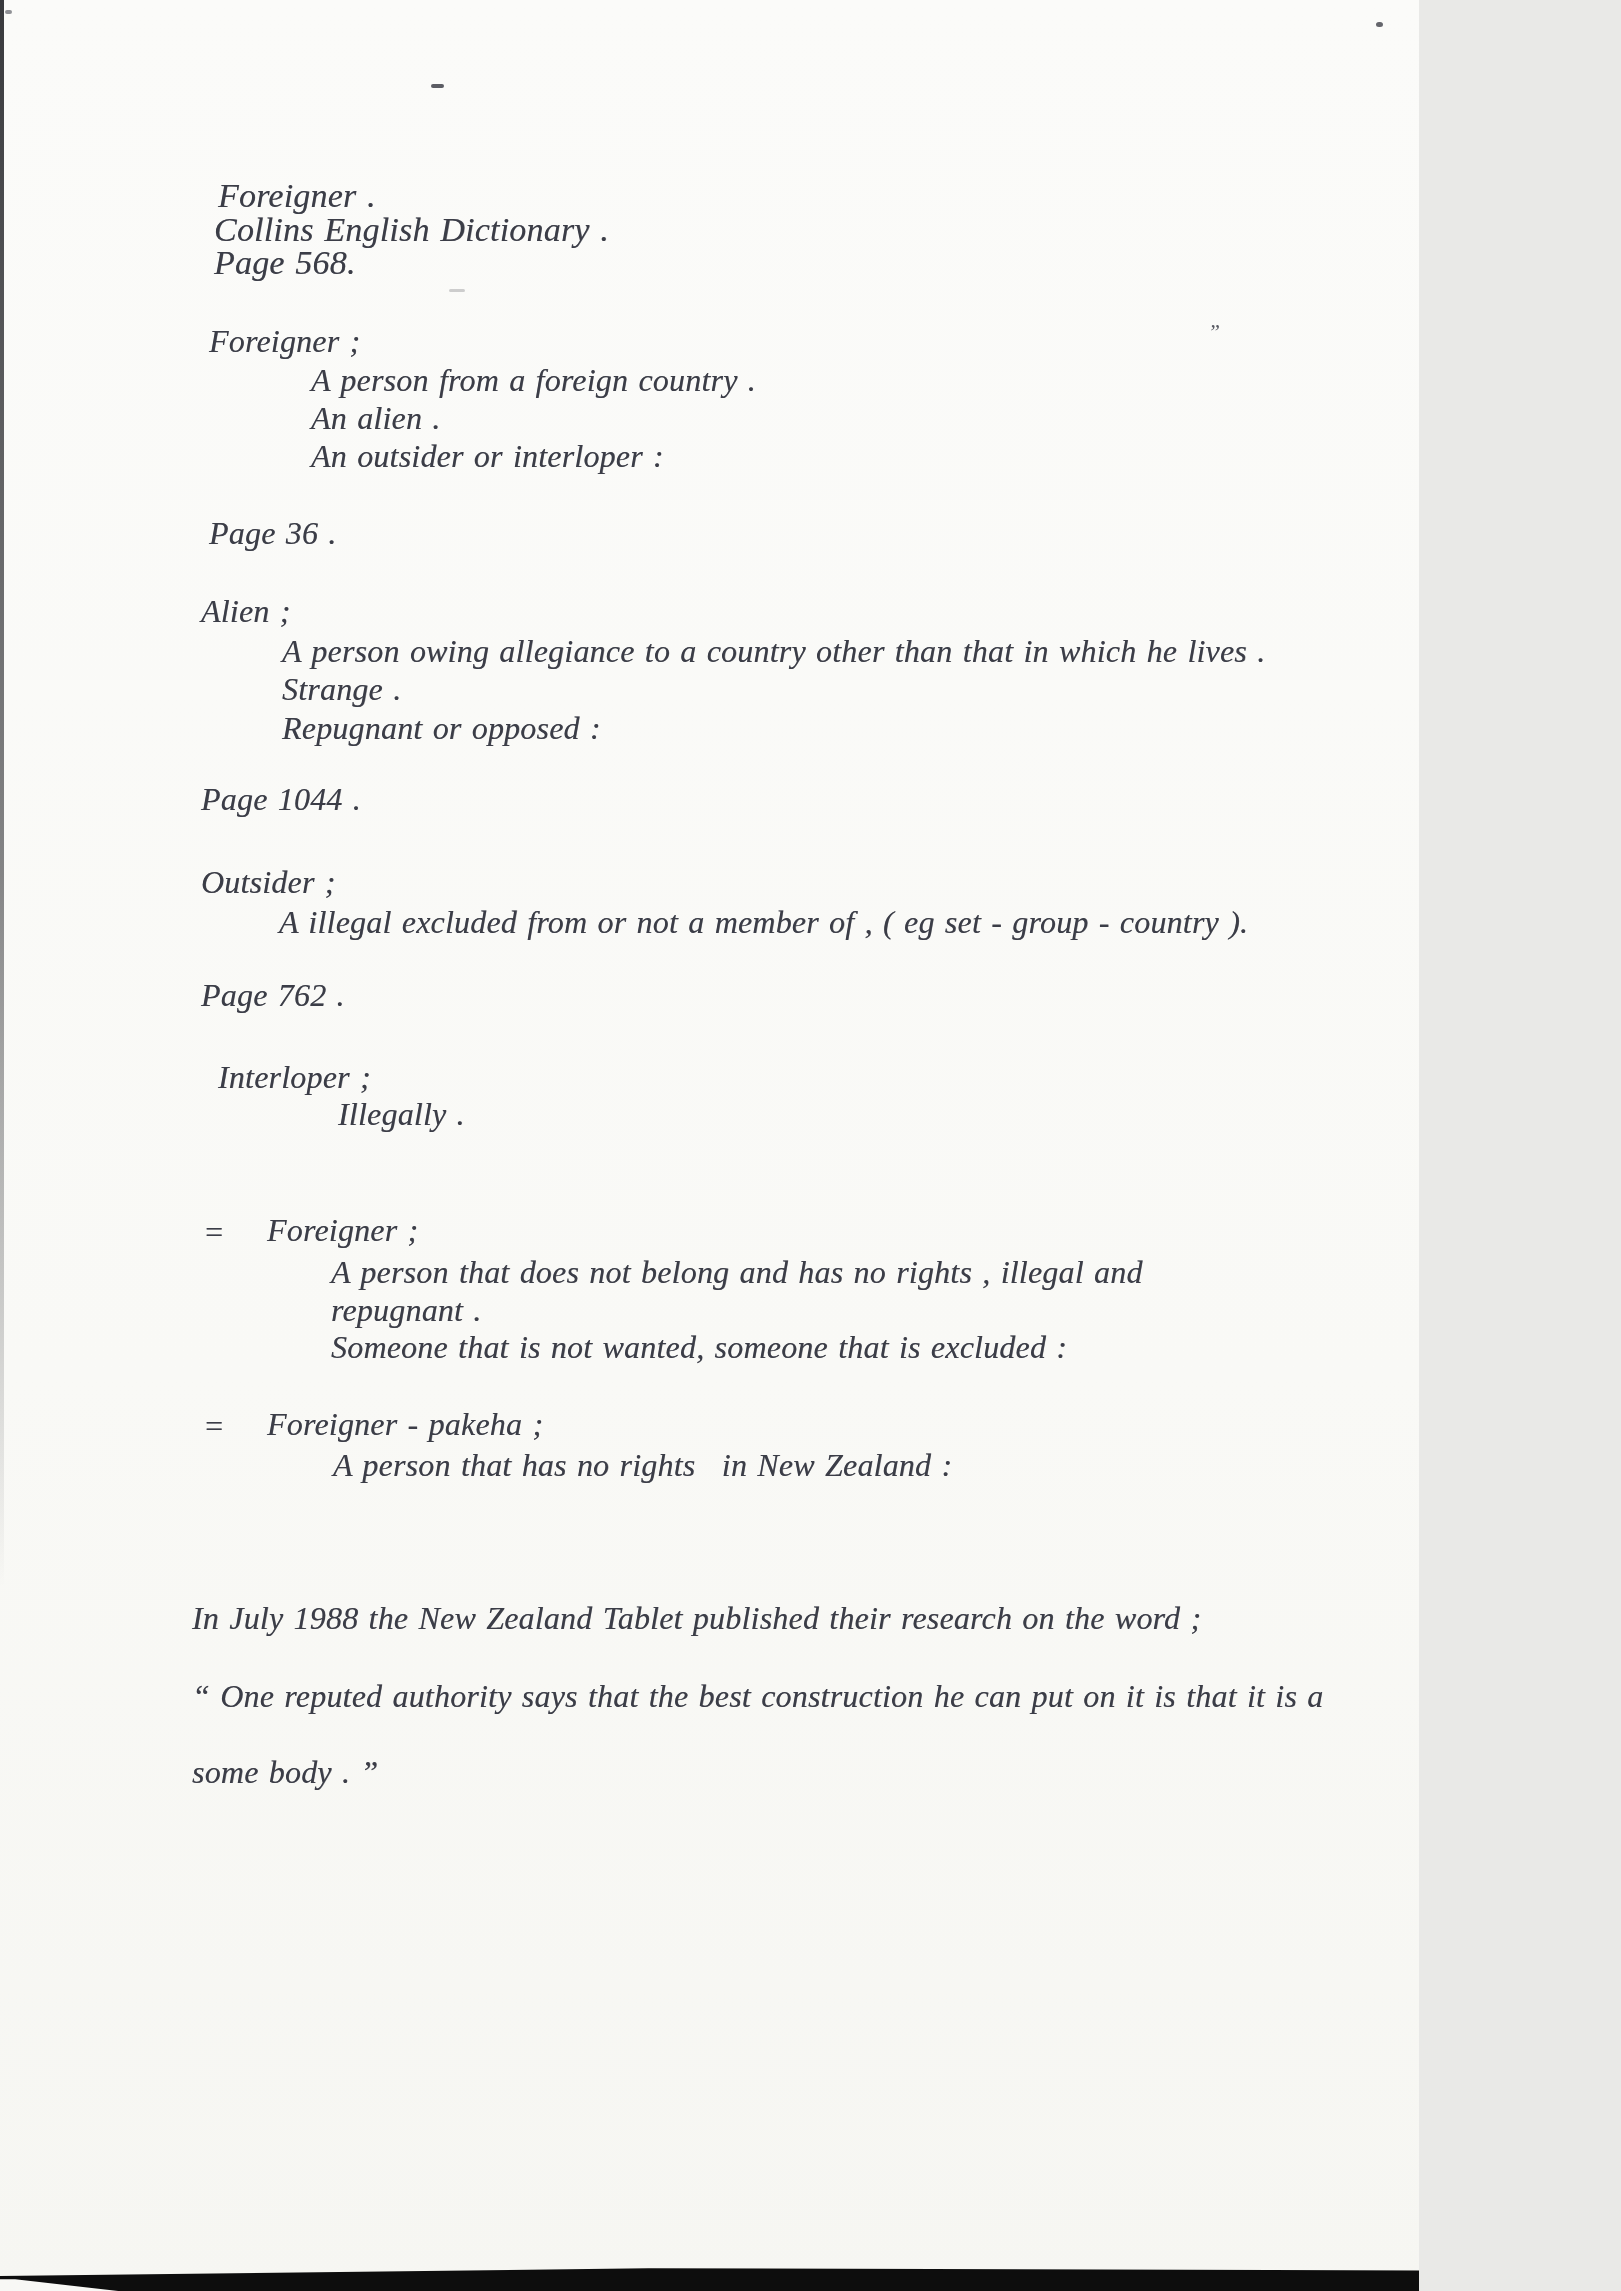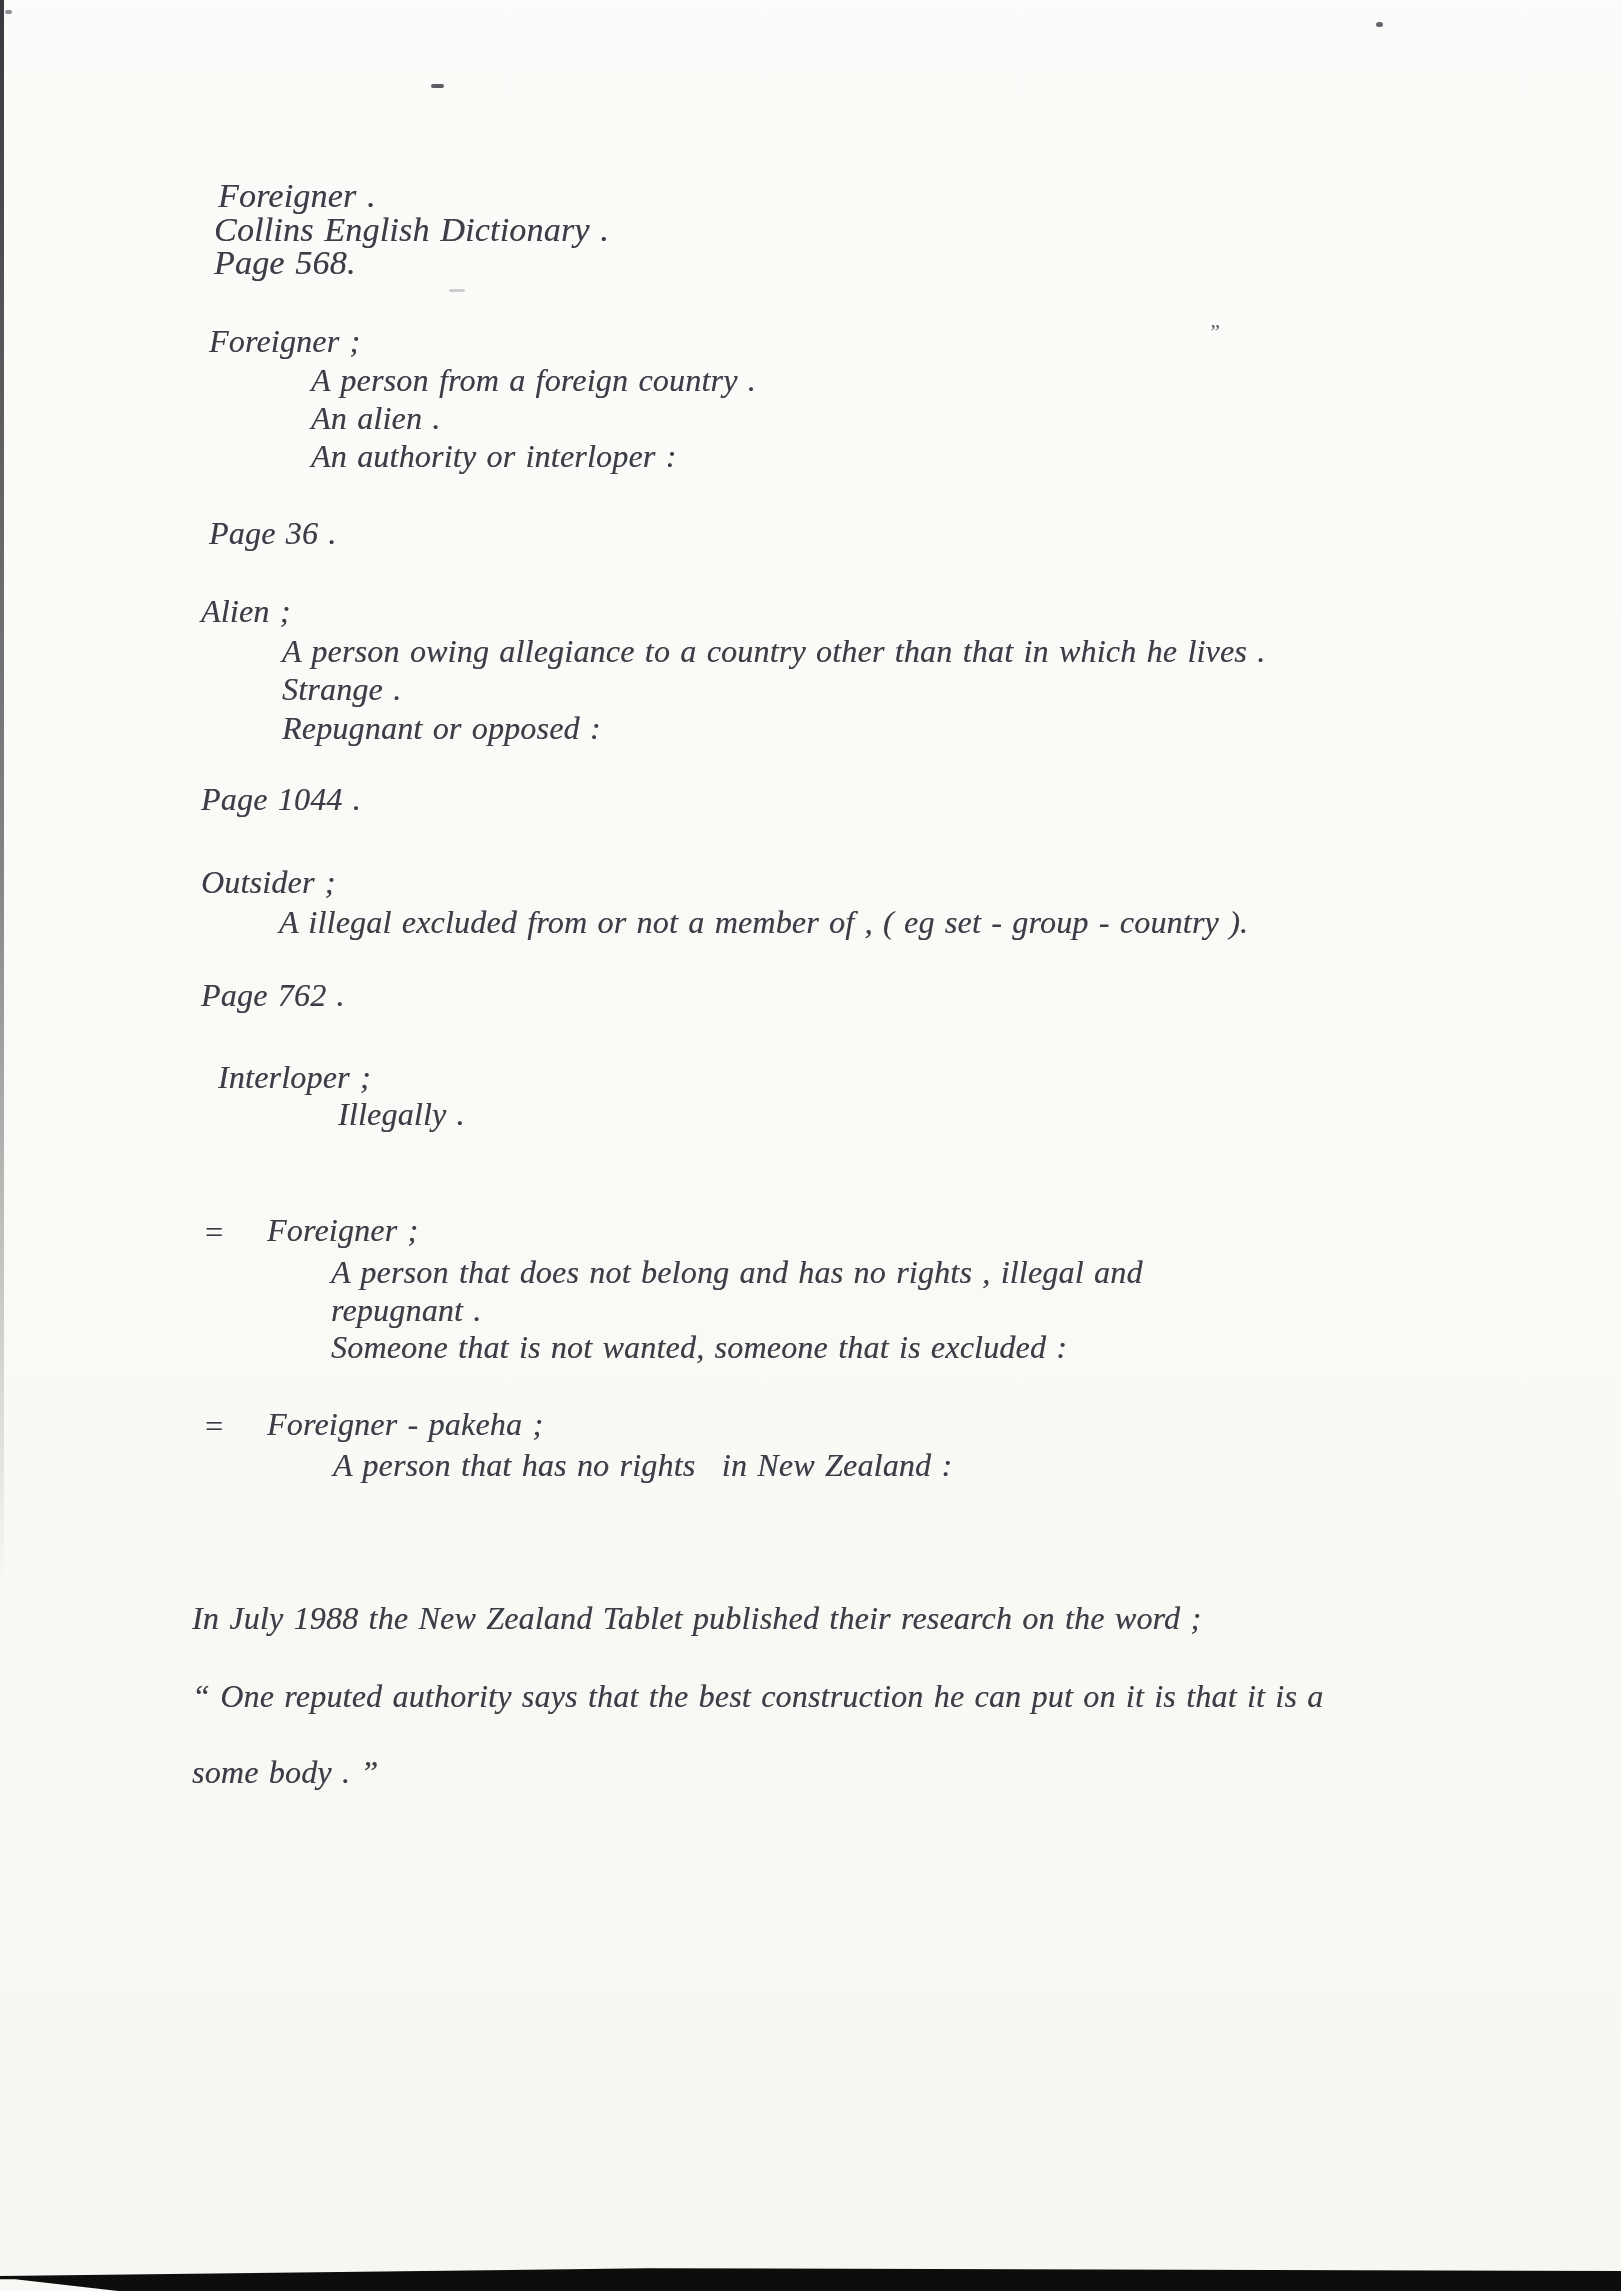--- a/index.html
+++ b/index.html
@@ -3,21 +3,21 @@
 <meta charset="utf-8">
 <style>
   html, body { margin: 0; padding: 0; }
   body {
     width: 1621px; height: 2292px;
     background: #e9e9e7;
     font-family: "Liberation Serif", serif;
   }
   .page {
     position: relative;
-    width: 1621px; height: 2292px;
+    width: 1419px; height: 2292px;
     background: linear-gradient(180deg, #fbfbf9 0%, #f9f9f6 60%, #f6f6f2 100%);
     overflow: hidden;
   }
   .ln {
     position: absolute;
     font-style: italic;
     font-size: 32px;
     line-height: 1;
     color: #3b3d47;
     white-space: pre;
@@ -57,21 +57,21 @@
 
 <div class="page">
 
   <div class="ln ln-lg" style="left:218px; top:179px">Foreigner .</div>
   <div class="ln ln-lg" style="left:214px; top:213px">Collins English Dictionary .</div>
   <div class="ln ln-lg" style="left:214px; top:246px">Page 568.</div>
 
   <div class="ln" style="left:209px; top:325px">Foreigner ;</div>
   <div class="ln" style="left:311px; top:364px">A person from a foreign country .</div>
   <div class="ln" style="left:311px; top:402px">An alien .</div>
-  <div class="ln" style="left:311px; top:440px">An authority or interloper :</div>
+  <div class="ln" style="left:311px; top:440px">An outsider or interloper :</div>
 
   <div class="ln" style="left:209px; top:517px">Page 36 .</div>
 
   <div class="ln" style="left:201px; top:595px">Alien ;</div>
   <div class="ln" style="left:282px; top:635px">A person owing allegiance to a country other than that in which he lives .</div>
   <div class="ln" style="left:282px; top:673px">Strange .</div>
   <div class="ln" style="left:282px; top:712px">Repugnant or opposed :</div>
 
   <div class="ln" style="left:201px; top:783px">Page 1044 .</div>
 

